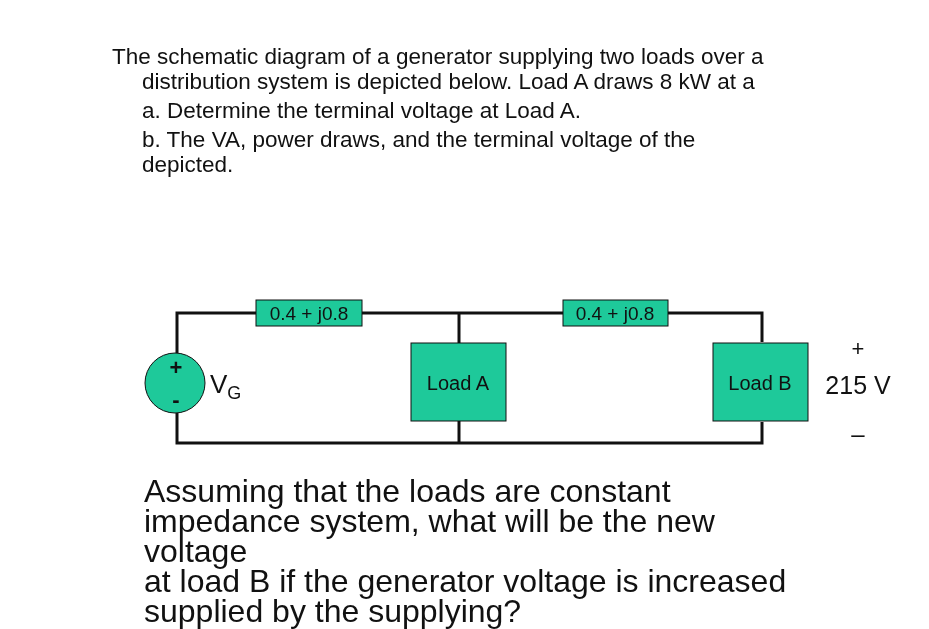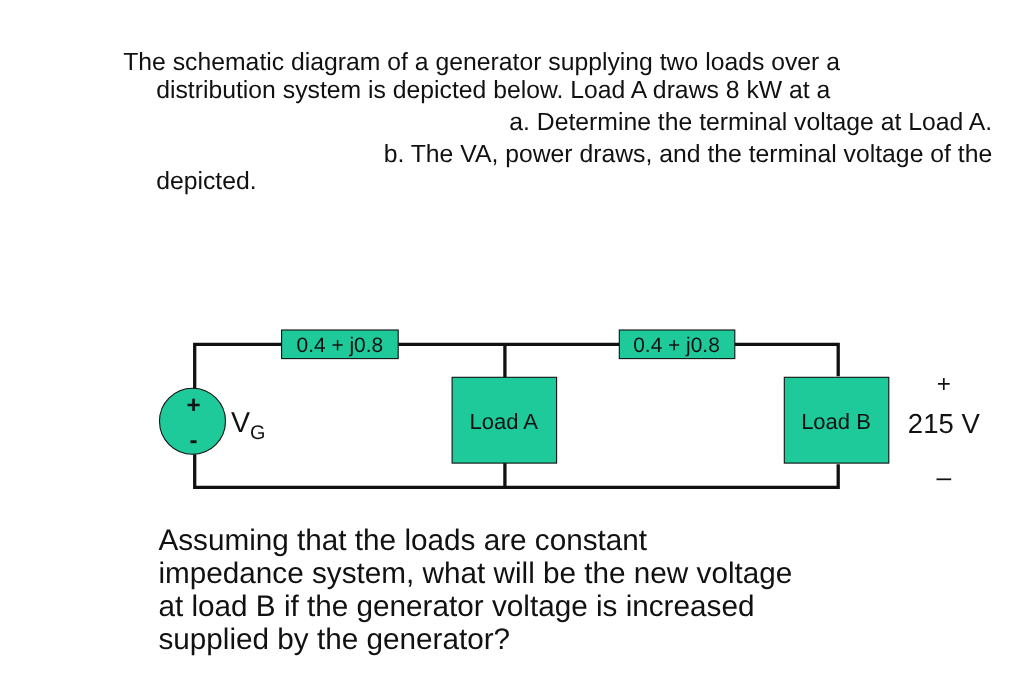--- a/index.html
+++ b/index.html
@@ -2,24 +2,24 @@
 <html><head>
 <meta charset="utf-8">
 <style>
   html, body { margin: 0; padding: 0; background: #ffffff; }
   body { width: 929px; height: 629px; position: relative; overflow: hidden;
          font-family: "Liberation Sans", sans-serif; color: #111; }
   .problem { position: absolute; left: 112px; top: 44px; width: 790px;
              font-size: 22.5px; line-height: 25px; }
   .problem p { margin: 0; }
   .indent { padding-left: 30px; }
-  .gap { margin-top: 4px !important; text-align: right; }
+  .gap { margin-top: 4px !important; }
   svg.circuit { position: absolute; left: 0; top: 0; }
   .followup { position: absolute; left: 144px; top: 476px; width: 680px;
-              font-size: 27px; line-height: 30px; margin: 0; }
+              font-size: 32px; line-height: 30px; margin: 0; }
 </style>
 </head>
 <body>
 
 <div class="problem">
   <p>The schematic diagram of a generator supplying two loads over a</p>
   <p class="indent">distribution system is depicted below. Load A draws 8 kW at a</p>
   <p class="indent gap">a. Determine the terminal voltage at Load A.</p>
   <p class="indent gap">b. The VA, power draws, and the terminal voltage of the</p>
   <p class="indent">depicted.</p>
@@ -59,14 +59,14 @@
 
   <text x="858" y="356" font-size="22" text-anchor="middle" font-family="Liberation Sans, sans-serif" fill="#111">+</text>
   <text x="858" y="394" font-size="25" text-anchor="middle" font-family="Liberation Sans, sans-serif" fill="#111">215 V</text>
   <text x="858" y="442" font-size="24" text-anchor="middle" font-family="Liberation Sans, sans-serif" fill="#111">–</text>
 </svg>
 
 <div class="followup">
   <div>Assuming that the loads are constant</div>
   <div>impedance system, what will be the new voltage</div>
   <div>at load B if the generator voltage is increased</div>
-  <div>supplied by the generator?</div>
+  <div>supplied by the supplying?</div>
 </div>
 
 </body></html>

